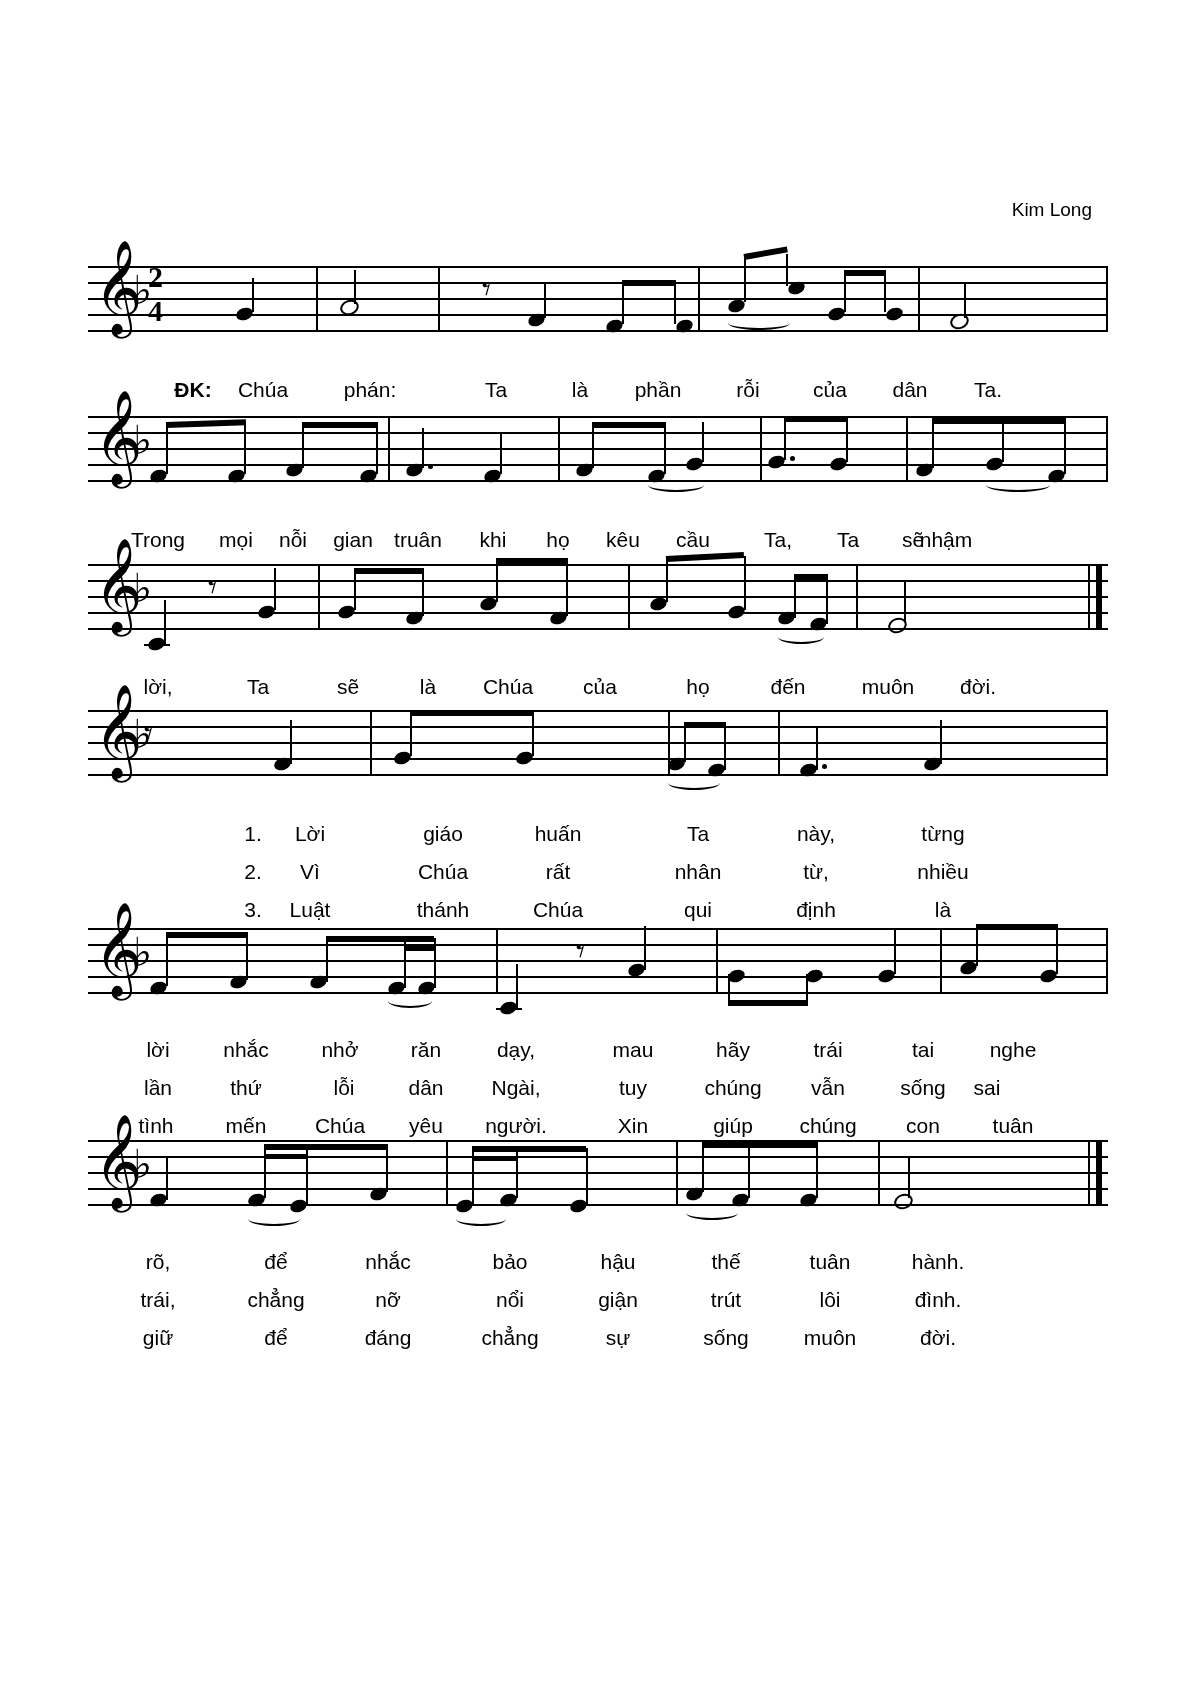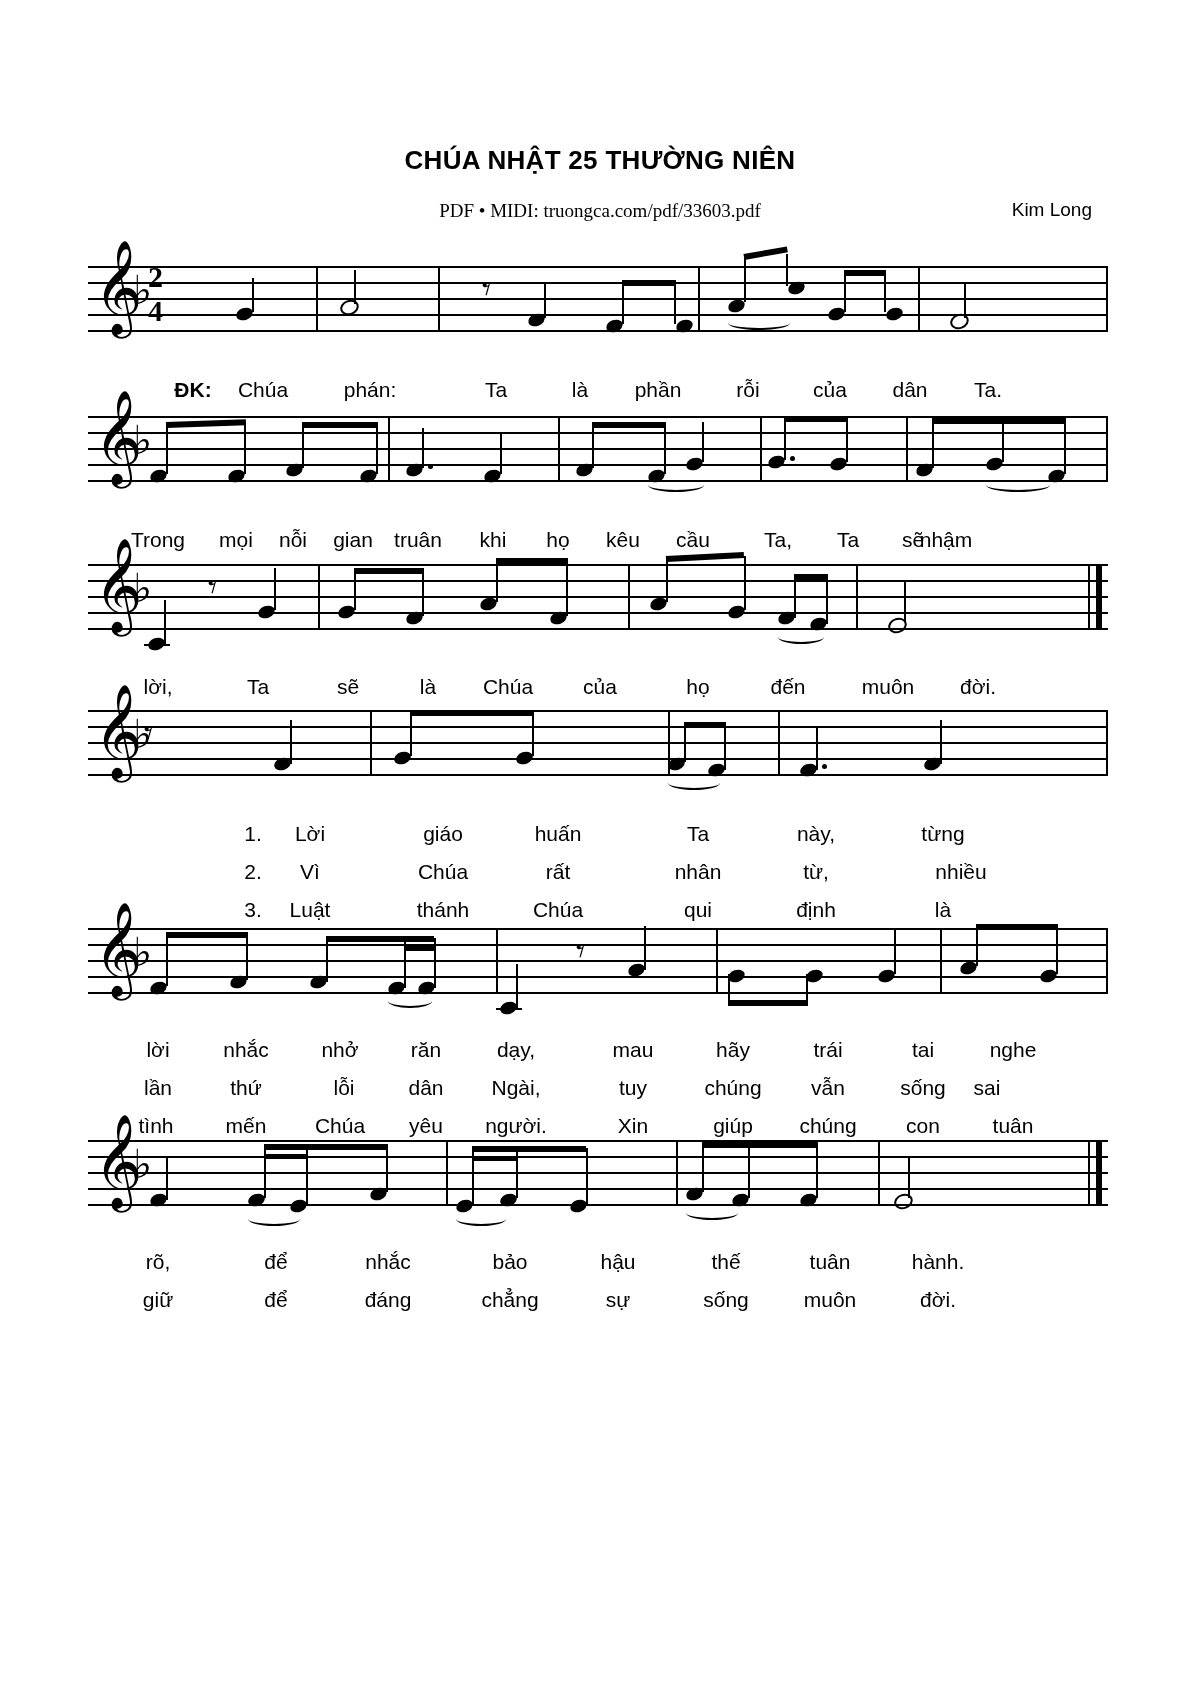--- a/index.html
+++ b/index.html
@@ -42,22 +42,20 @@
   .lyrics{position:absolute;left:88px;width:1020px;font-size:21px;}
   .lyrics .row{position:relative;height:38px;}
   .lyrics .w{position:absolute;white-space:nowrap;transform:translateX(-50%);}
   .lyrics .w.lead{font-weight:bold;}
 </style>
 </head>
 <body>
 
 <div class="page">
 
-  <div class="subtitle">CHÚA NHẬT 25 THƯỜNG NIÊN</div>
-  <div class="srcline">PDF • MIDI: truongca.com/pdf/33603.pdf</div>
   <div class="author">Kim Long</div>
 
   <div class="system" style="top:258px">
     <div class="staff">
       <div class="line l1"></div>
       <div class="line l2"></div>
       <div class="line l3"></div>
       <div class="line l4"></div>
       <div class="line l5"></div>
       <div class="clef">𝄞</div>
@@ -319,21 +317,21 @@
       <span class="w" style="left:728px">này,</span>
       <span class="w" style="left:855px">từng</span>
     </div>
     <div class="row">
       <span class="w" style="left:165px">2.</span>
       <span class="w" style="left:222px">Vì</span>
       <span class="w" style="left:355px">Chúa</span>
       <span class="w" style="left:470px">rất</span>
       <span class="w" style="left:610px">nhân</span>
       <span class="w" style="left:728px">từ,</span>
-      <span class="w" style="left:873px">nhiều</span>
+      <span class="w" style="left:855px">nhiều</span>
     </div>
     <div class="row">
       <span class="w" style="left:165px">3.</span>
       <span class="w" style="left:222px">Luật</span>
       <span class="w" style="left:355px">thánh</span>
       <span class="w" style="left:470px">Chúa</span>
       <span class="w" style="left:610px">qui</span>
       <span class="w" style="left:728px">định</span>
       <span class="w" style="left:855px">là</span>
     </div>
@@ -494,20 +492,30 @@
       <span class="w" style="left:70px">rõ,</span>
       <span class="w" style="left:188px">để</span>
       <span class="w" style="left:300px">nhắc</span>
       <span class="w" style="left:422px">bảo</span>
       <span class="w" style="left:530px">hậu</span>
       <span class="w" style="left:638px">thế</span>
       <span class="w" style="left:742px">tuân</span>
       <span class="w" style="left:850px">hành.</span>
     </div>
     <div class="row">
+      <span class="w" style="left:70px">trái,</span>
+      <span class="w" style="left:188px">chẳng</span>
+      <span class="w" style="left:300px">nỡ</span>
+      <span class="w" style="left:422px">nổi</span>
+      <span class="w" style="left:530px">giận</span>
+      <span class="w" style="left:638px">trút</span>
+      <span class="w" style="left:742px">lôi</span>
+      <span class="w" style="left:850px">đình.</span>
+    </div>
+    <div class="row">
       <span class="w" style="left:70px">giữ</span>
       <span class="w" style="left:188px">để</span>
       <span class="w" style="left:300px">đáng</span>
       <span class="w" style="left:422px">chẳng</span>
       <span class="w" style="left:530px">sự</span>
       <span class="w" style="left:638px">sống</span>
       <span class="w" style="left:742px">muôn</span>
       <span class="w" style="left:850px">đời.</span>
     </div>
   </div>

